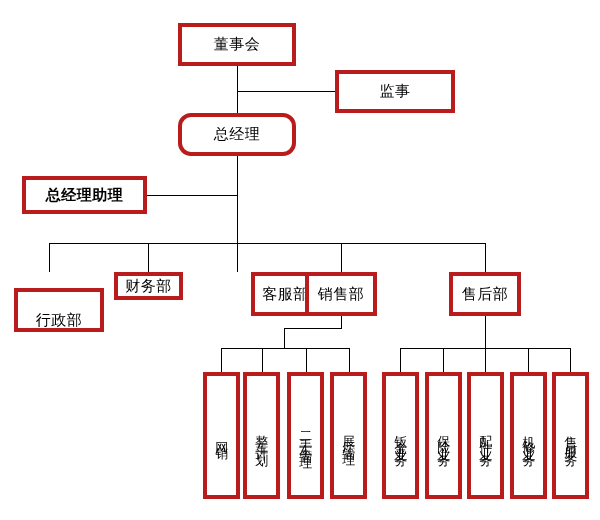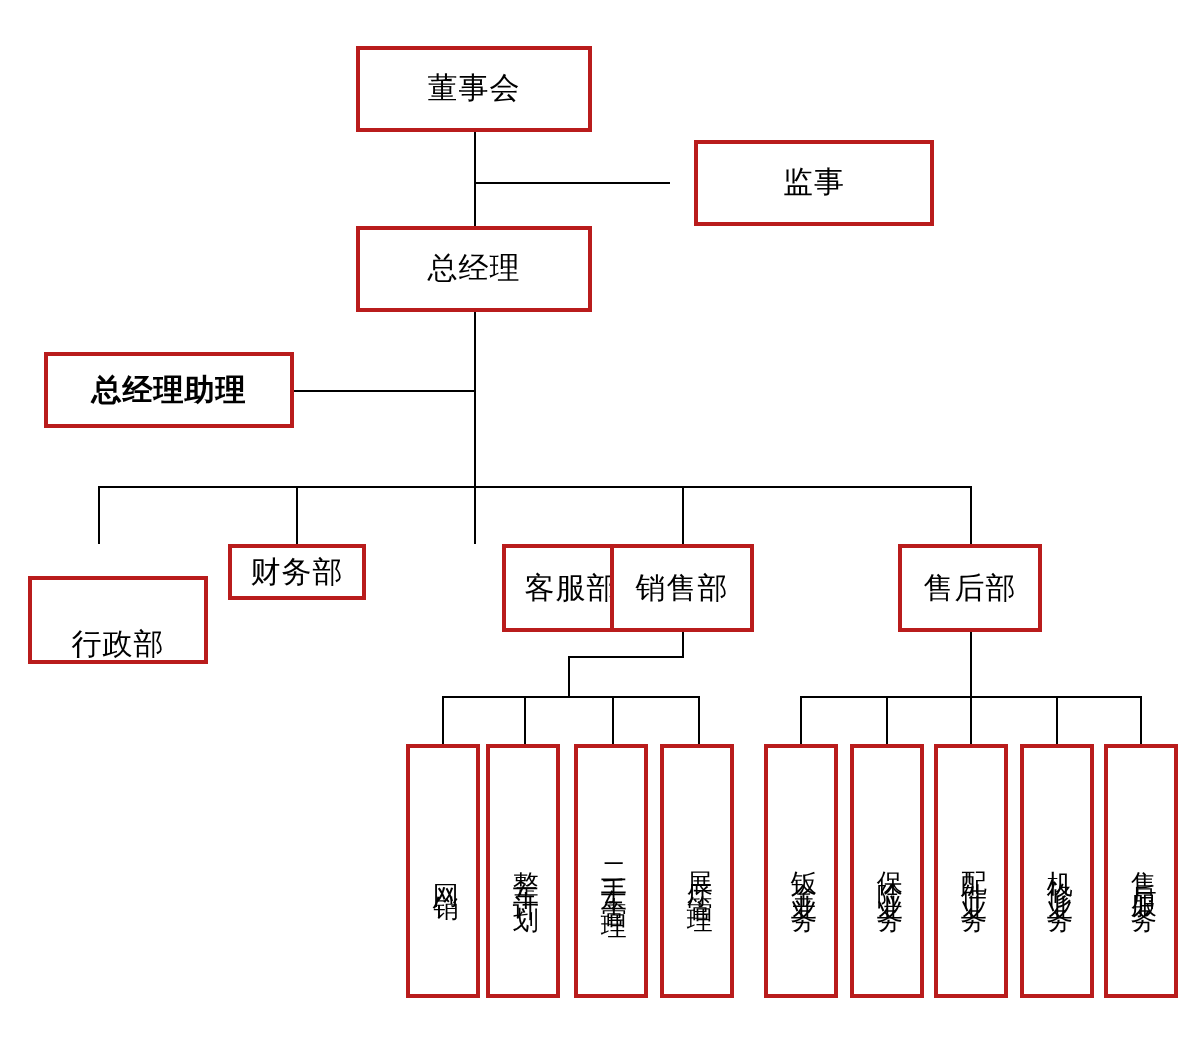--- a/index.html
+++ b/index.html
@@ -13,21 +13,21 @@
     width: 600px;
     height: 520px;
     background: #ffffff;
     font-family: "DejaVu Sans", "Liberation Sans", sans-serif;
     overflow: hidden;
   }
   
   .node {
     position: absolute;
     box-sizing: border-box;
-    border: 2px solid #b91c1c;
+    border: 4px solid #b91c1c;
     background: #ffffff;
     color: #000000;
     display: flex;
     align-items: center;
     justify-content: center;
     text-align: center;
     z-index: 2;
   }
   .node.h {
     font-size: 15px;
@@ -95,25 +95,25 @@
   <div class="ln lnv" style="left:400px; top:348px; height:24px;"></div>
   <div class="ln lnv" style="left:443px; top:348px; height:24px;"></div>
   <div class="ln lnv" style="left:485px; top:348px; height:24px;"></div>
   <div class="ln lnv" style="left:528px; top:348px; height:24px;"></div>
   <div class="ln lnv" style="left:570px; top:348px; height:24px;"></div>
 
   <div class="node h" style="left:178px; top:23px;  width:118px; height:43px;">
     <span class="txt">董事会</span>
   </div>
 
-  <div class="node h" style="left:335px; top:70px;  width:120px; height:43px;margin-left:12px;">
+  <div class="node h" style="left:335px; top:70px;  width:120px; height:43px;">
     <span class="txt">监事</span>
   </div>
 
-  <div class="node h" style="left:178px; top:113px; width:118px; height:43px;">
+  <div class="node h" style="left:178px; top:113px; width:118px; height:43px;border-radius:13px;">
     <span class="txt">总经理</span>
   </div>
 
   <div class="node h" style="left:22px;  top:176px; width:125px; height:38px;font-weight:bold;">
     <span class="txt">总经理助理</span>
   </div>
 
   <div class="node h" style="left:14px;  top:288px; width:90px; height:44px;align-items:flex-end;">
     <span class="txt">行政部</span>
   </div>

